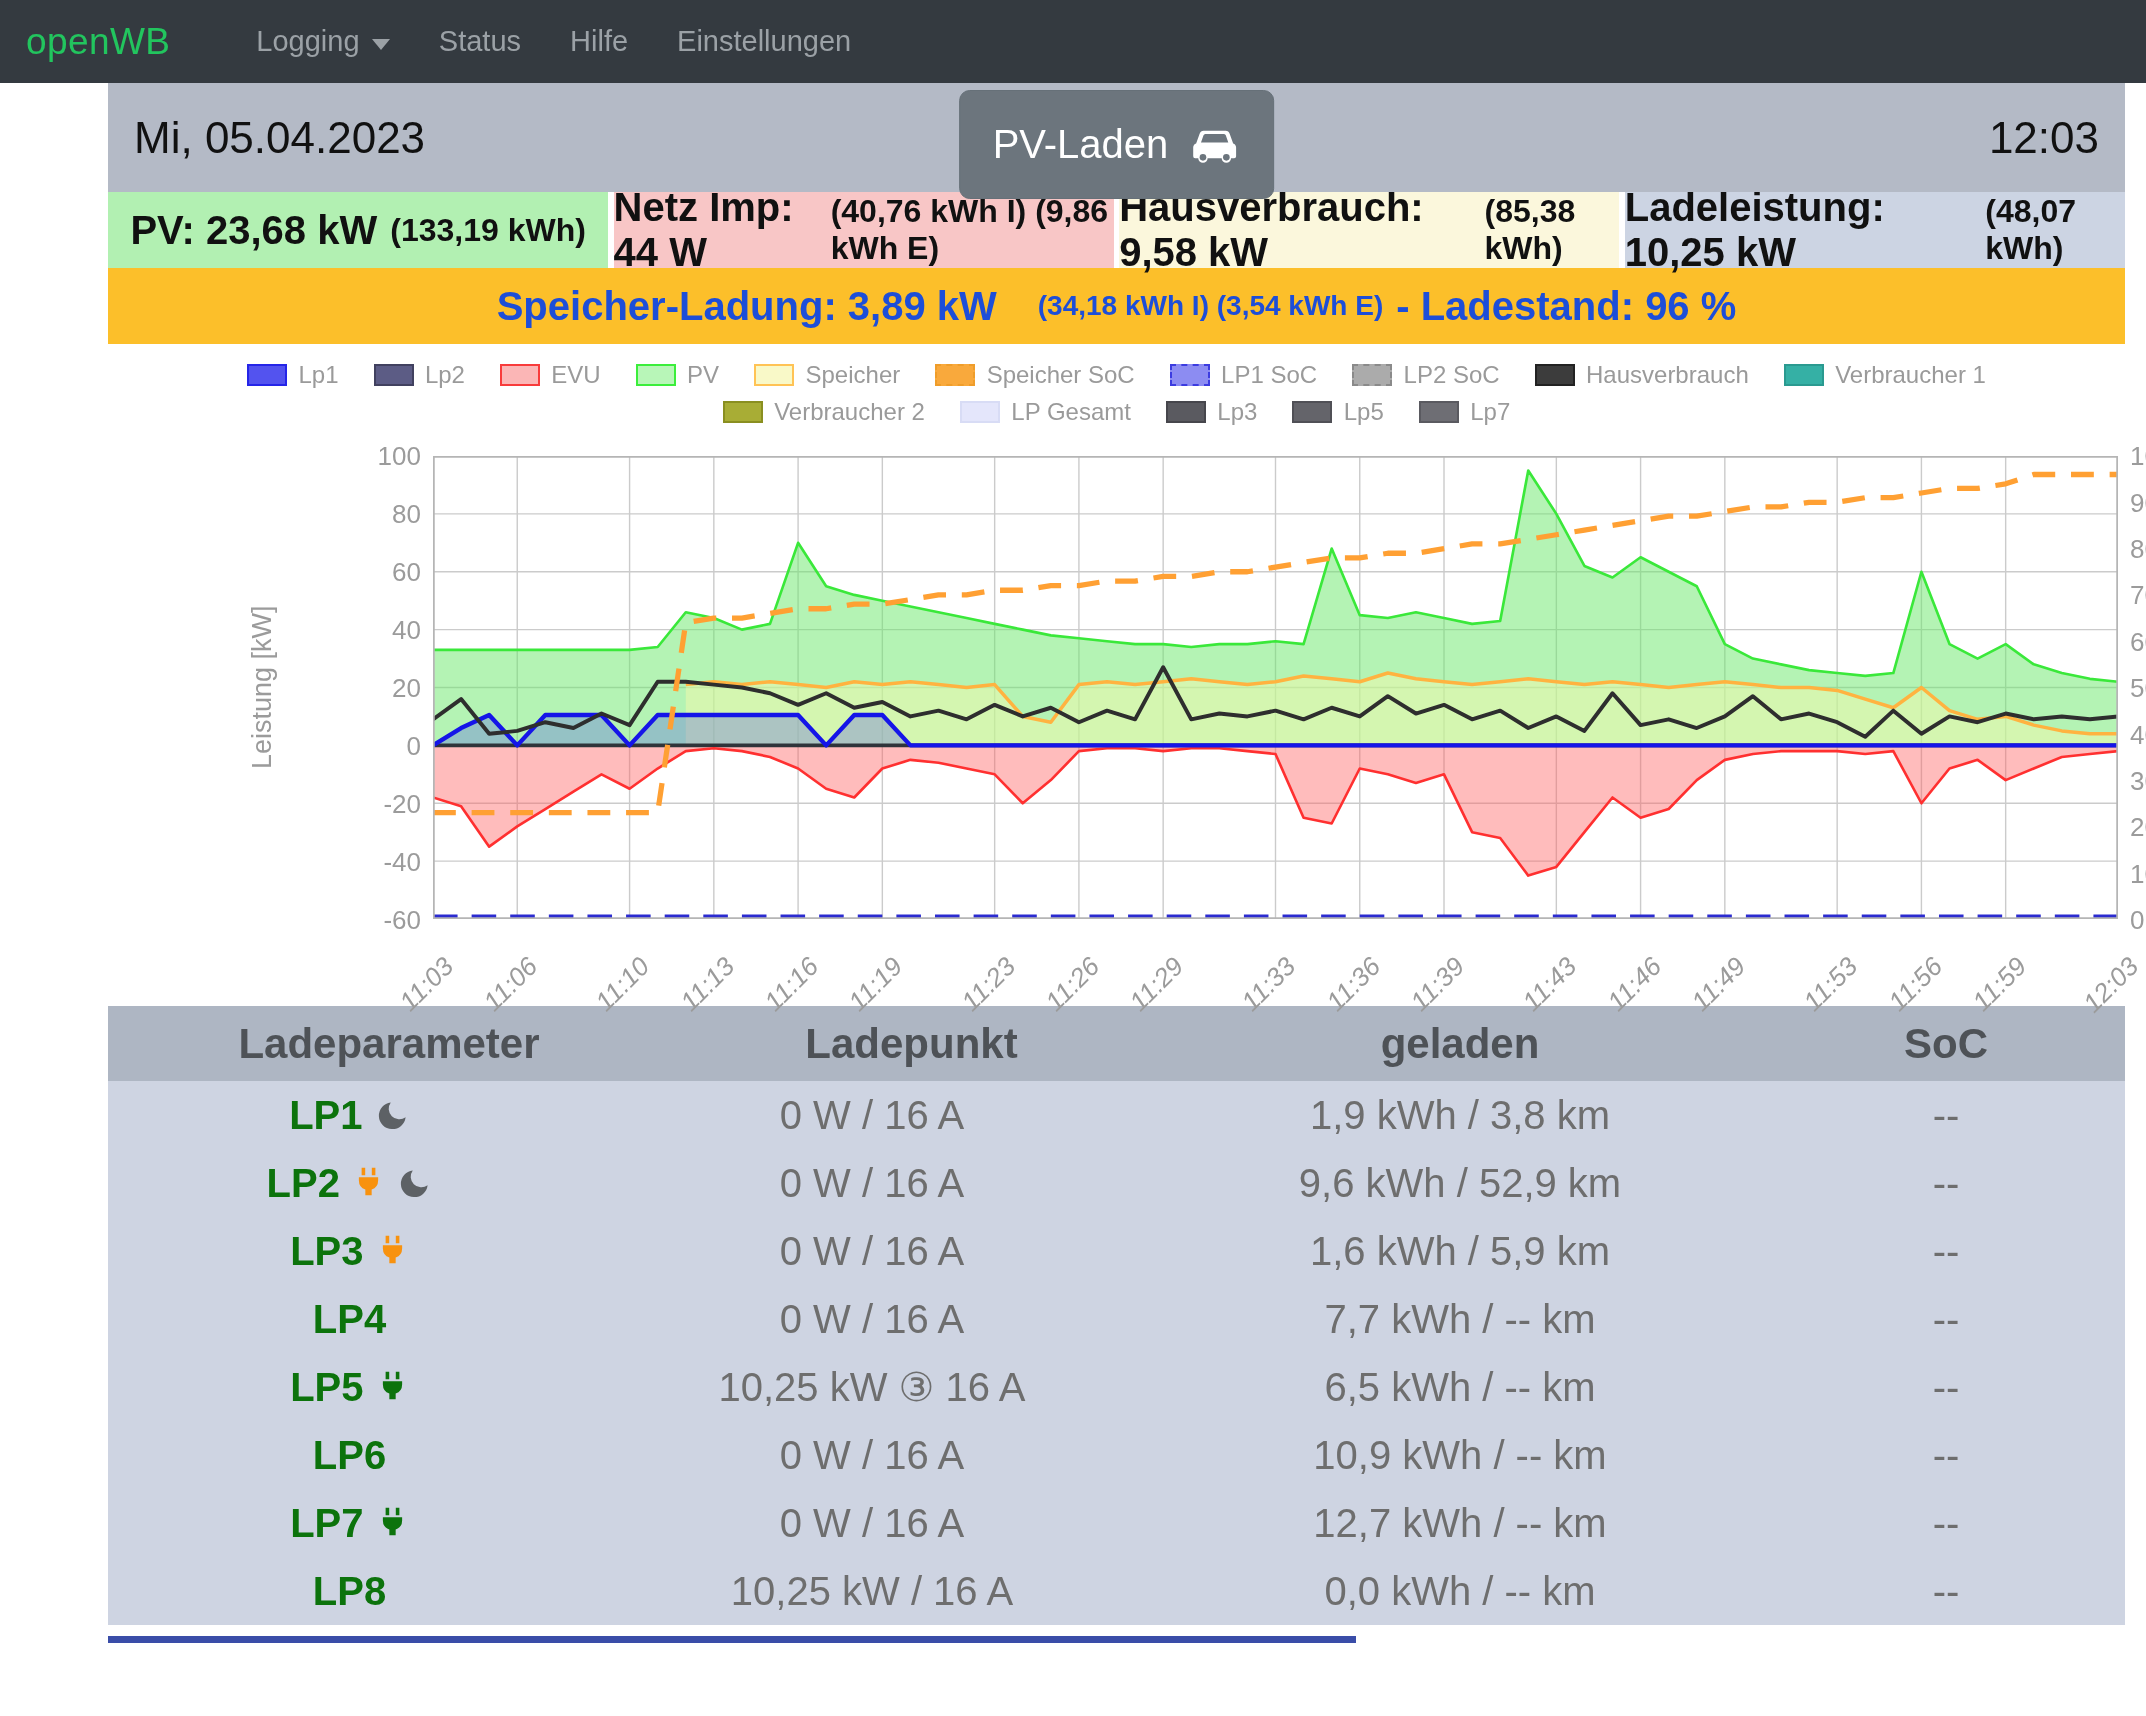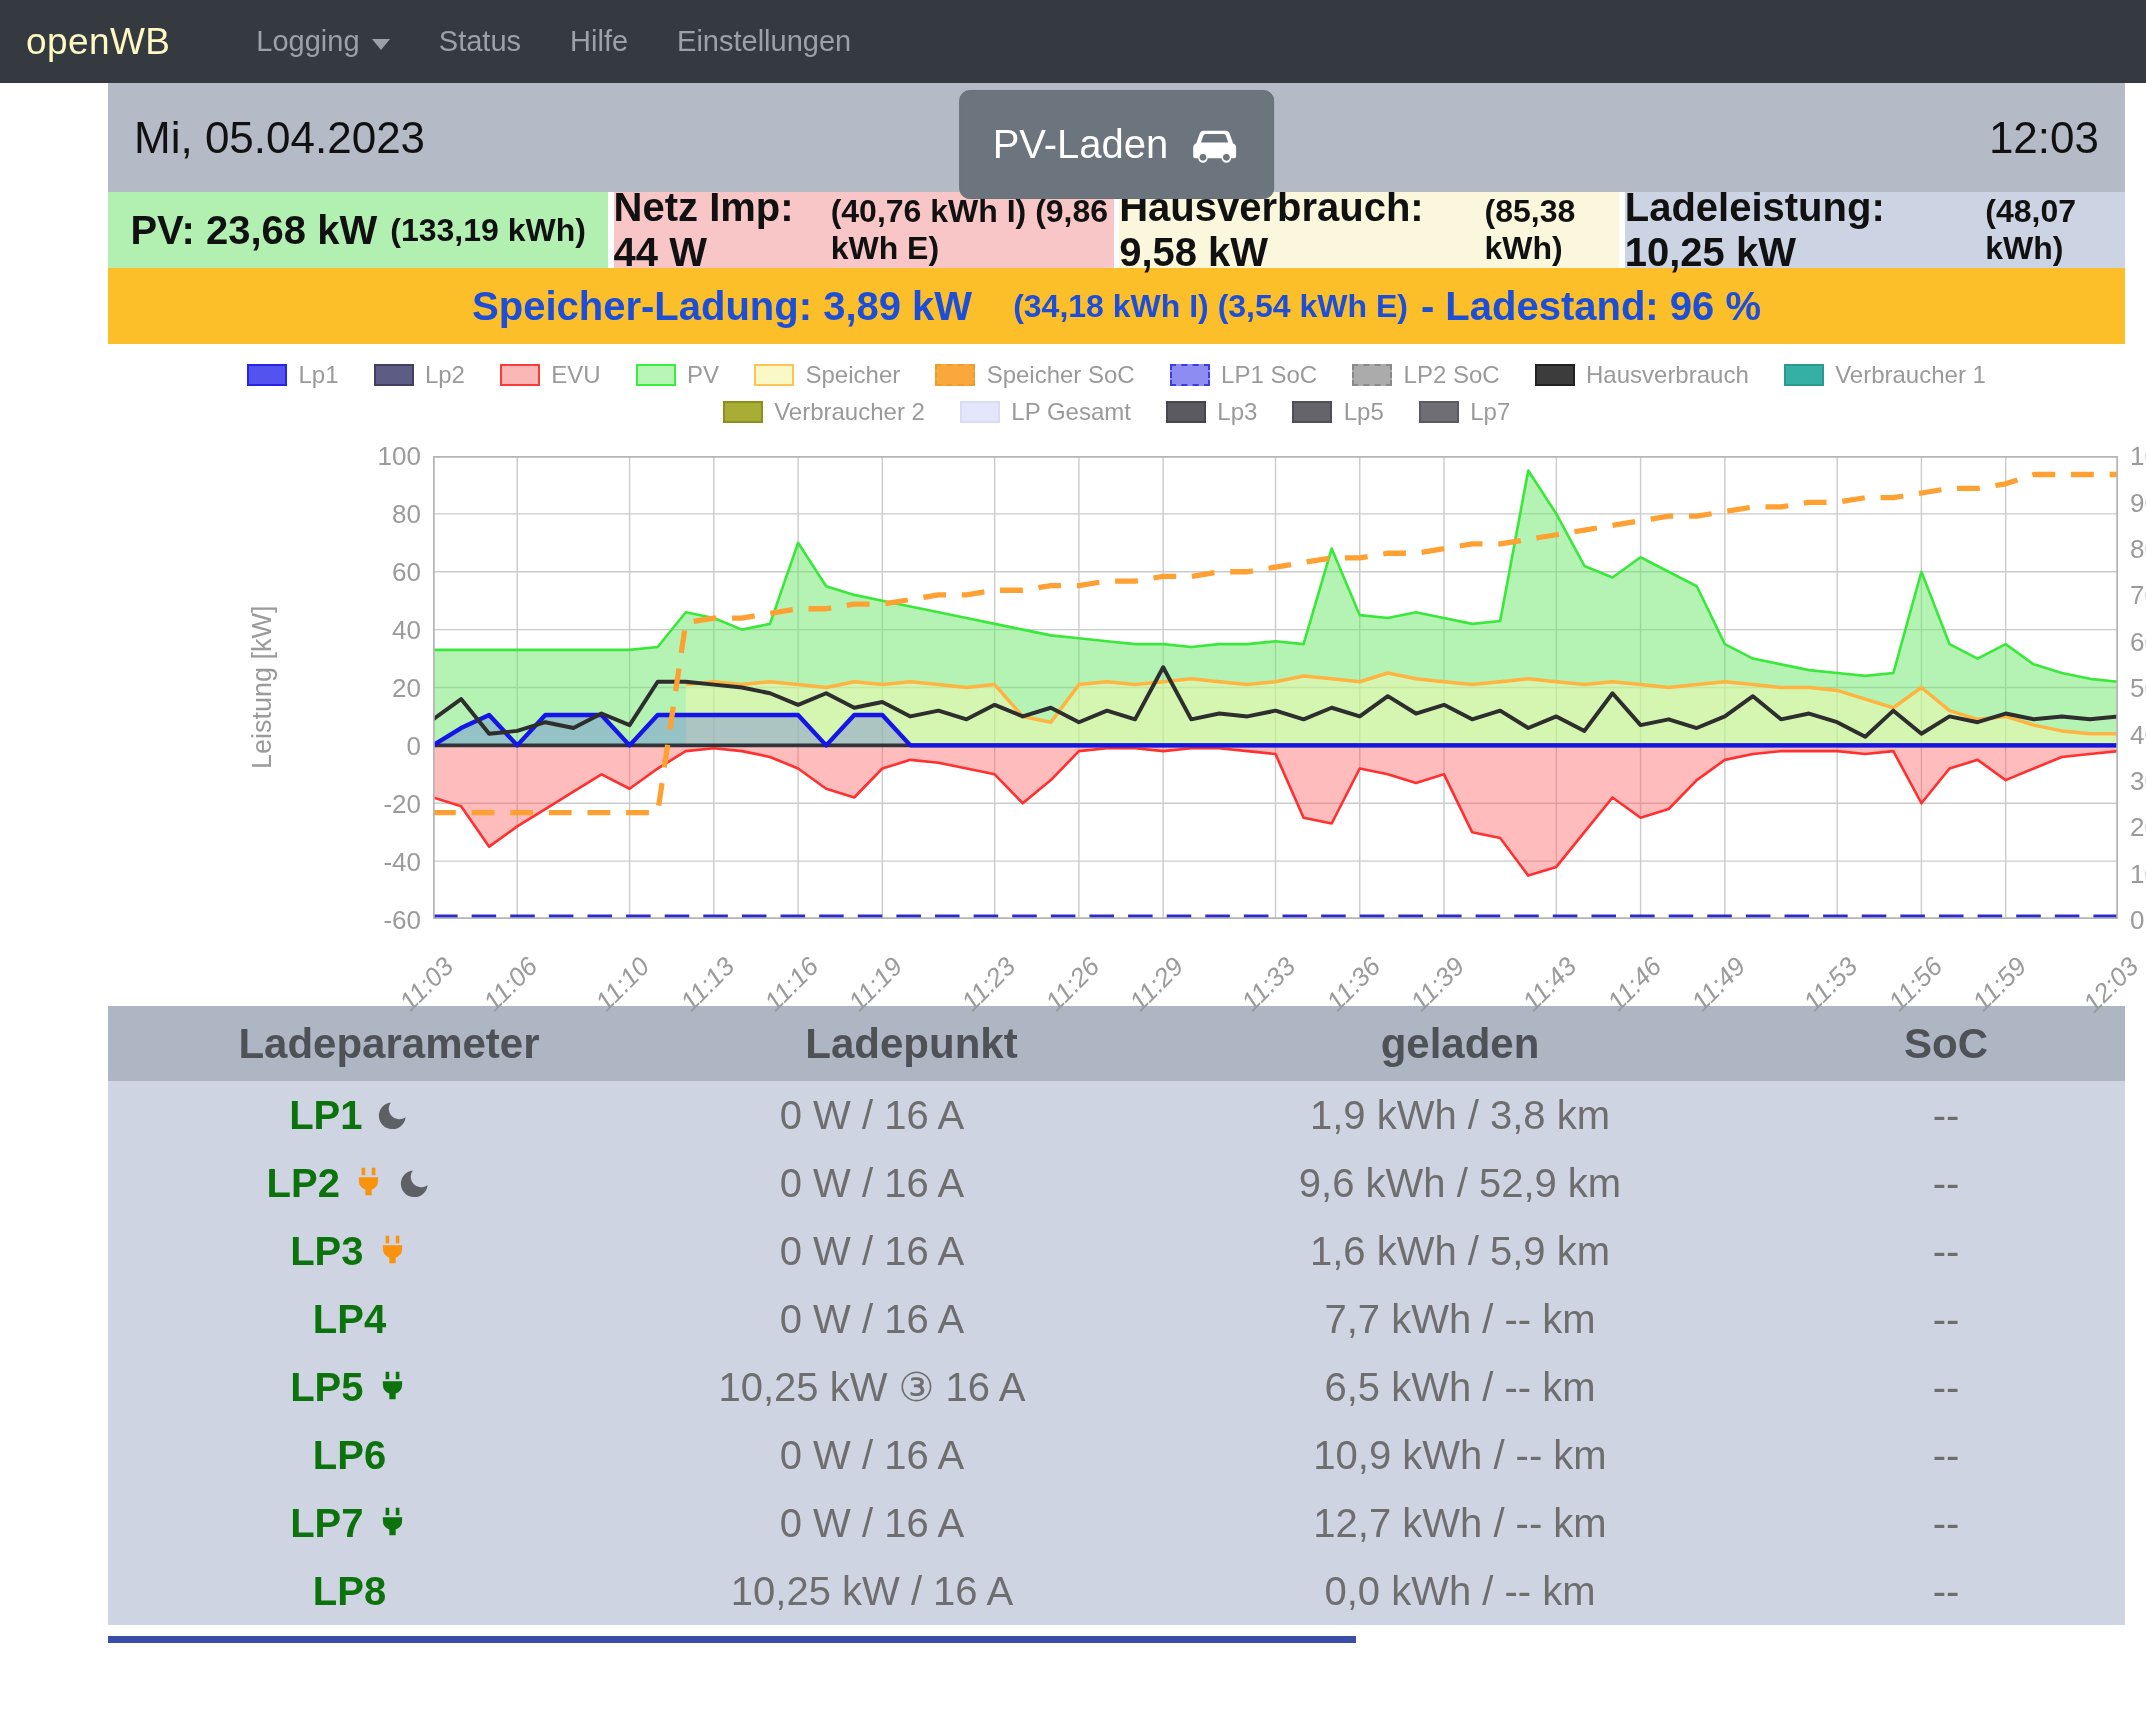--- a/index.html
+++ b/index.html
@@ -1,42 +1,42 @@
 <!DOCTYPE html>
 <html style="font-size:14px"><head>
 <meta charset="utf-8">
 <style>
   html,body{margin:0;padding:0;background:#fff;}
   body{width:2146px;height:1716px;font-family:"Liberation Sans","DejaVu Sans",sans-serif;overflow:hidden;position:relative;}
   #app{width:2146px;height:1716px;position:relative;}
 
   
   .navbar{height:83px;background:#343a40;display:flex;align-items:center;padding:0 26px;box-sizing:border-box;}
-  .brand{color:#fef9c3;font-size:37px;margin-right:86px;letter-spacing:0.4px;}
+  .brand{color:#22c55e;font-size:37px;margin-right:86px;letter-spacing:0.4px;}
   .nav-items{display:flex;align-items:center;gap:49px;}
   .nav-item{color:#9ba1a6;font-size:29px;display:flex;align-items:center;gap:12.3px;cursor:pointer;}
   .caret{width:0;height:0;border-left:9.7px solid transparent;border-right:9.7px solid transparent;border-top:11.4px solid #9ba1a6;margin-top:5.3px;}
 
   
   .container{width:2017px;margin-left:108px;}
 
   
   .headerbar{height:109px;background:#b4bac6;display:flex;align-items:center;position:relative;}
   .hdr-date{font-size:44px;color:#111;padding-left:26px;}
   .hdr-time{font-size:44px;color:#111;margin-left:auto;padding-right:26px;}
   .mode-btn{position:absolute;left:50%;top:7px;transform:translateX(-50%);height:109px;background:#6c757d;border:1.8px solid #667078;border-radius:10.5px;color:#fff;font-size:40px;display:flex;align-items:center;gap:21px;padding:0 33px;cursor:pointer;box-sizing:border-box;}
 
   
   .tiles{display:grid;grid-template-columns:1fr 1fr 1fr 1fr;column-gap:5.3px;}
   .tile{height:76px;display:flex;align-items:center;justify-content:center;gap:13px;color:#111;}
   .tile .main{font-size:40px;font-weight:700;}
   .tile .sub{font-size:32px;font-weight:700;}
   .banner{height:76px;display:flex;align-items:center;justify-content:center;gap:13px;color:#1d4ed8;}
   .banner .main{font-size:40px;font-weight:700;}
-  .banner .sub{font-size:32px;font-weight:700;margin-left:28px;}
+  .banner .sub{font-size:28px;font-weight:700;margin-left:28px;}
 
   
   .chart-section{position:relative;height:662px;background:#fff;}
   .legend-row{display:flex;justify-content:center;align-items:center;gap:35px;height:37px;}
   .legend-row.first{padding-top:12.3px;}
   .legend-item{display:flex;align-items:center;gap:11.4px;cursor:pointer;}
   .swatch{width:40px;height:22px;border:2.6px solid;box-sizing:border-box;}
   .legend-label{font-size:24px;color:#9a9a9a;}
   #plot{position:absolute;left:325px;top:112px;width:1685px;height:463px;}
   .ytick{position:absolute;font-size:26px;color:#9b9b9b;}

